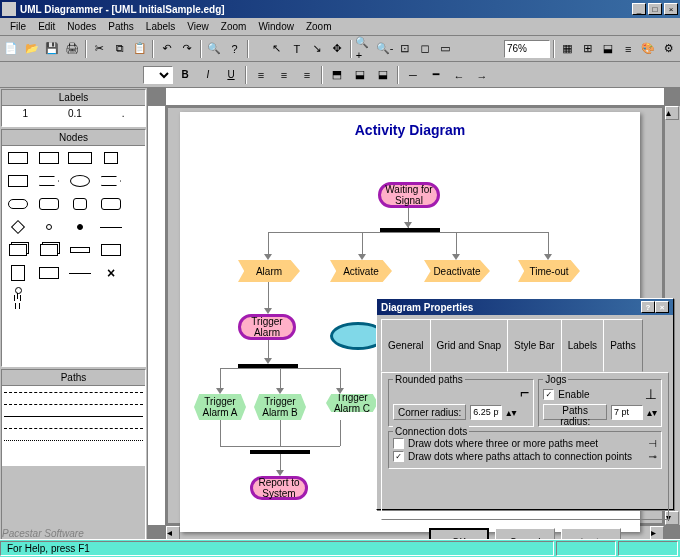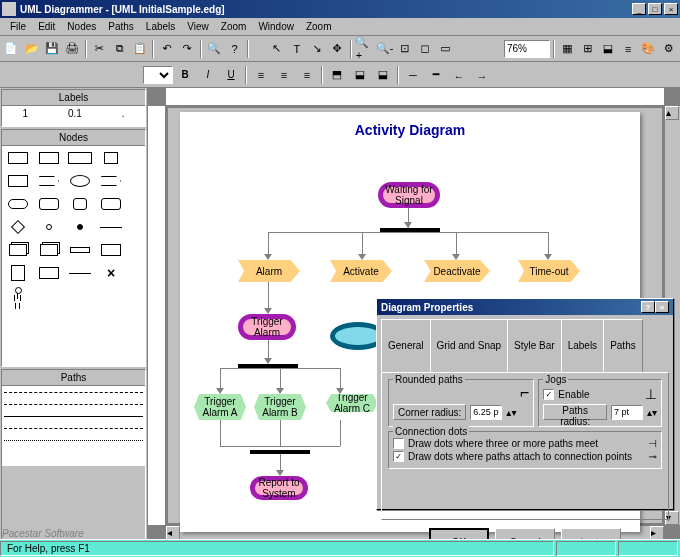--- a/index.html
+++ b/index.html
@@ -50,21 +50,21 @@
 
 .canvas-wrap { flex: 1; background: #808080; position: relative; overflow: hidden; }
 .ruler-h { position: absolute; top: 0; left: 18px; right: 16px; height: 18px; background: #fff; border-bottom: 1px solid #808080; }
 .ruler-v { position: absolute; top: 18px; left: 0; bottom: 16px; width: 18px; background: #fff; border-right: 1px solid #808080; }
 .canvas { position: absolute; top: 20px; left: 20px; right: 18px; bottom: 18px; background: #c0c0c0; }
 .page { position: absolute; top: 4px; left: 12px; width: 460px; height: 420px; background: #fff; box-shadow: 2px 2px 4px rgba(0,0,0,0.4); }
 
 
 .diag-title { text-align: center; color: #0000a0; font-weight: bold; font-size: 14px; margin-top: 10px; }
 .diag-sub { text-align: center; color: #0000a0; font-weight: bold; font-size: 13px; }
-.node { position: absolute; border: 5px solid #a21caf; display: flex; align-items: center; justify-content: center; font-size: 9px; text-align: center; padding: 2px; }
+.node { position: absolute; border: 3px solid #a21caf; display: flex; align-items: center; justify-content: center; font-size: 9px; text-align: center; padding: 2px; }
 .node-pill { border-radius: 14px; background: #ffb0c8; }
 .node-arrow { background: #ffd080; clip-path: polygon(0 0, 85% 0, 100% 50%, 85% 100%, 0 100%, 10% 50%); border: none; }
 .node-arrow span { position: relative; }
 .node-green { background: #a8e8b0; clip-path: polygon(10% 0, 90% 0, 100% 50%, 90% 100%, 10% 100%, 0 50%); border: none; }
 .node-bar { background: #000; width: 60px; height: 4px; border: none; padding: 0; }
 .node-ellipse { background: #80d8e8; border-radius: 50%; border-color: #006080; }
 
 
 .line { position: absolute; background: #808080; }
 .arrowhead { position: absolute; width: 0; height: 0; border-left: 4px solid transparent; border-right: 4px solid transparent; border-top: 6px solid #808080; }

